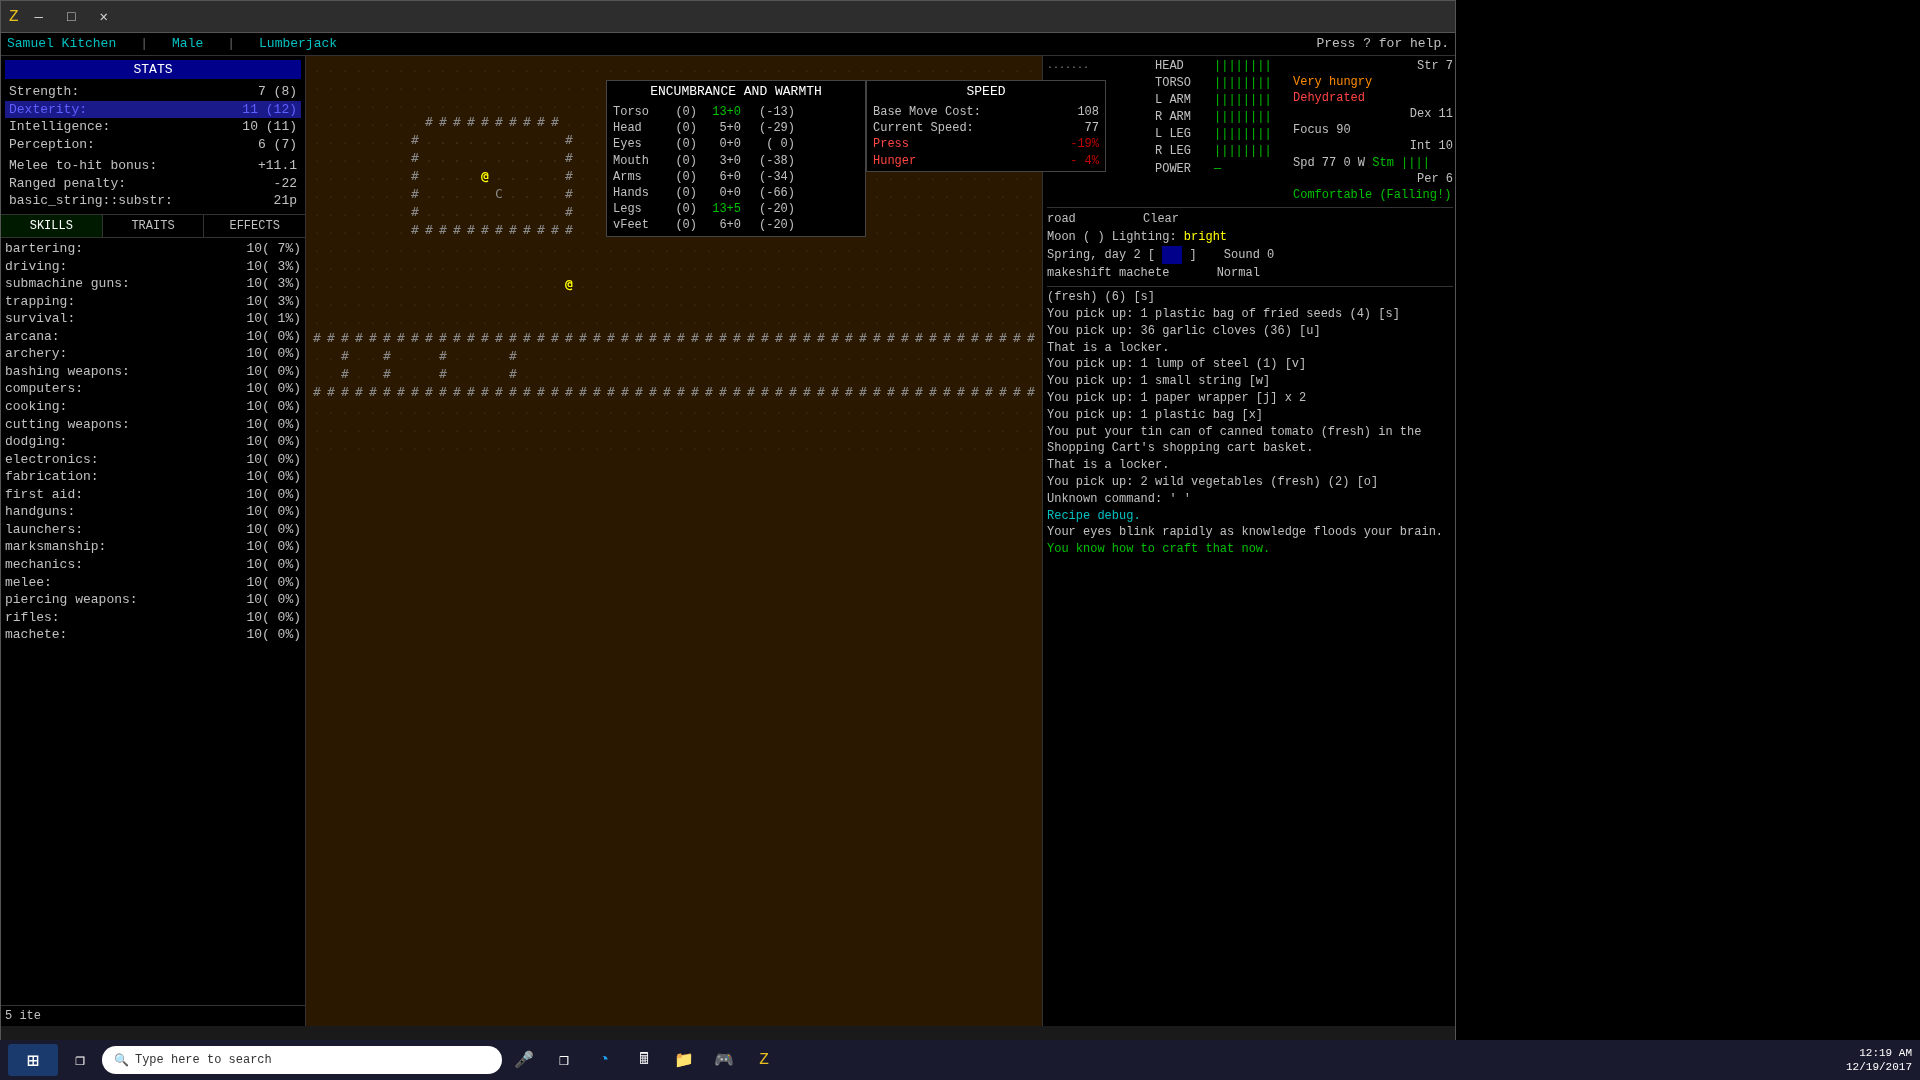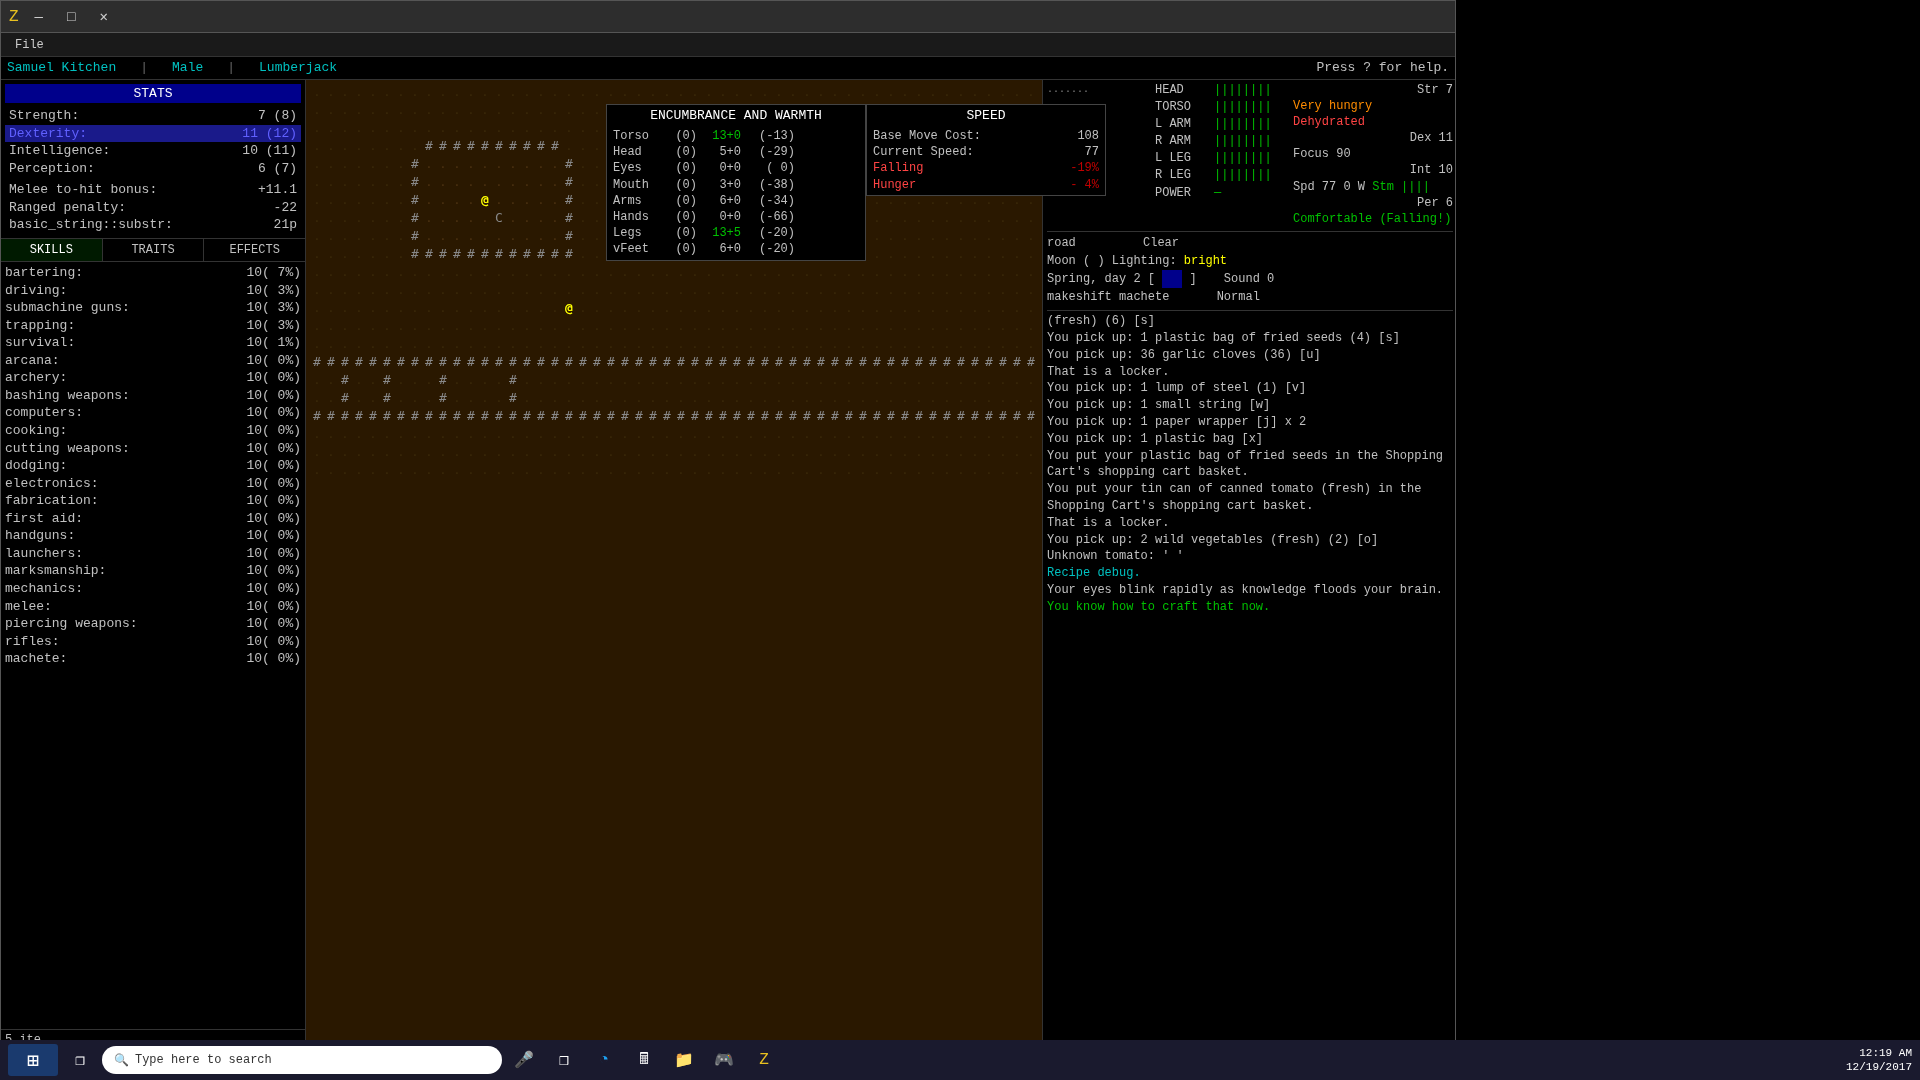--- a/index.html
+++ b/index.html
@@ -406,23 +406,20 @@
 
 <div id="window">
 
   <div id="titlebar">
     <span id="titlebar-icon">Z</span>
     <span class="titlebar-btn">—</span>
     <span class="titlebar-btn">□</span>
     <span class="titlebar-btn" id="close-btn">✕</span>
   </div>
 
-  <div id="menubar">
-    <span class="menu-item">File</span>
-  </div>
 
   <div id="game-area">
 
     <div id="topbar">
       <span class="char-name">Samuel Kitchen</span>
       <span class="pipe-sep">|</span>
       <span class="char-name">Male</span>
       <span class="pipe-sep">|</span>
       <span class="char-name">Lumberjack</span>
       <span class="help-hint">Press ? for help.</span>
@@ -634,21 +631,21 @@
           <div class="speed-header">SPEED</div>
           <div class="speed-row">
             <span class="speed-label">Base Move Cost:</span>
             <span class="speed-val">108</span>
           </div>
           <div class="speed-row">
             <span class="speed-label">Current Speed:</span>
             <span class="speed-val">77</span>
           </div>
           <div class="speed-row">
-            <span class="speed-label" style="color:#ff4444;">Falling</span>
+            <span class="speed-label" style="color:#ff4444;">Press</span>
             <span class="speed-val red">-19%</span>
           </div>
           <div class="speed-row">
             <span class="speed-label" style="color:#ff4444;">Hunger</span>
             <span class="speed-val red">- 4%</span>
           </div>
         </div>
 
         <div id="game-map">
           <div class="map-canvas">
@@ -1934,25 +1931,24 @@
         <div id="log">
           <div id="log-lines">
               <div class="log-line ">(fresh) (6) [s]</div>
               <div class="log-line ">You pick up: 1 plastic bag of fried seeds (4) [s]</div>
               <div class="log-line ">You pick up: 36 garlic cloves (36) [u]</div>
               <div class="log-line ">That is a locker.</div>
               <div class="log-line ">You pick up: 1 lump of steel (1) [v]</div>
               <div class="log-line ">You pick up: 1 small string [w]</div>
               <div class="log-line ">You pick up: 1 paper wrapper [j] x 2</div>
               <div class="log-line ">You pick up: 1 plastic bag [x]</div>
-              <div class="log-line ">You put your plastic bag of fried seeds in the Shopping Cart's shopping cart basket.</div>
               <div class="log-line ">You put your tin can of canned tomato (fresh) in the Shopping Cart's shopping cart basket.</div>
               <div class="log-line ">That is a locker.</div>
               <div class="log-line ">You pick up: 2 wild vegetables (fresh) (2) [o]</div>
-              <div class="log-line ">Unknown tomato: ' '</div>
+              <div class="log-line ">Unknown command: ' '</div>
               <div class="log-line cyan">Recipe debug.</div>
               <div class="log-line ">Your eyes blink rapidly as knowledge floods your brain.</div>
               <div class="log-line green">You know how to craft that now.</div>
             </div>
         </div>
 
       </div>
     </div>
   </div>
 </div>

